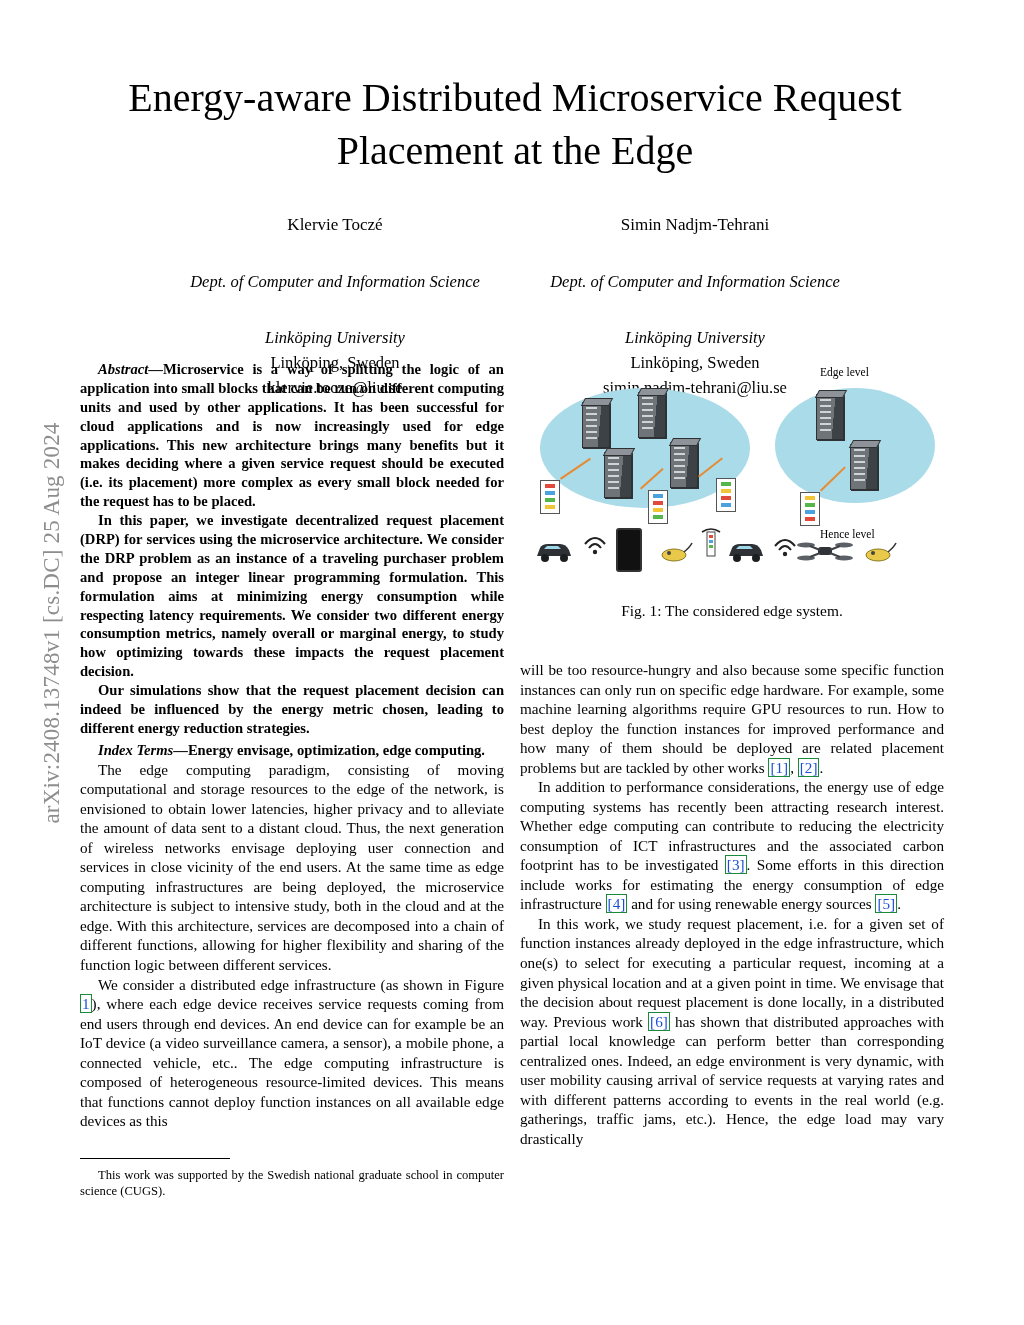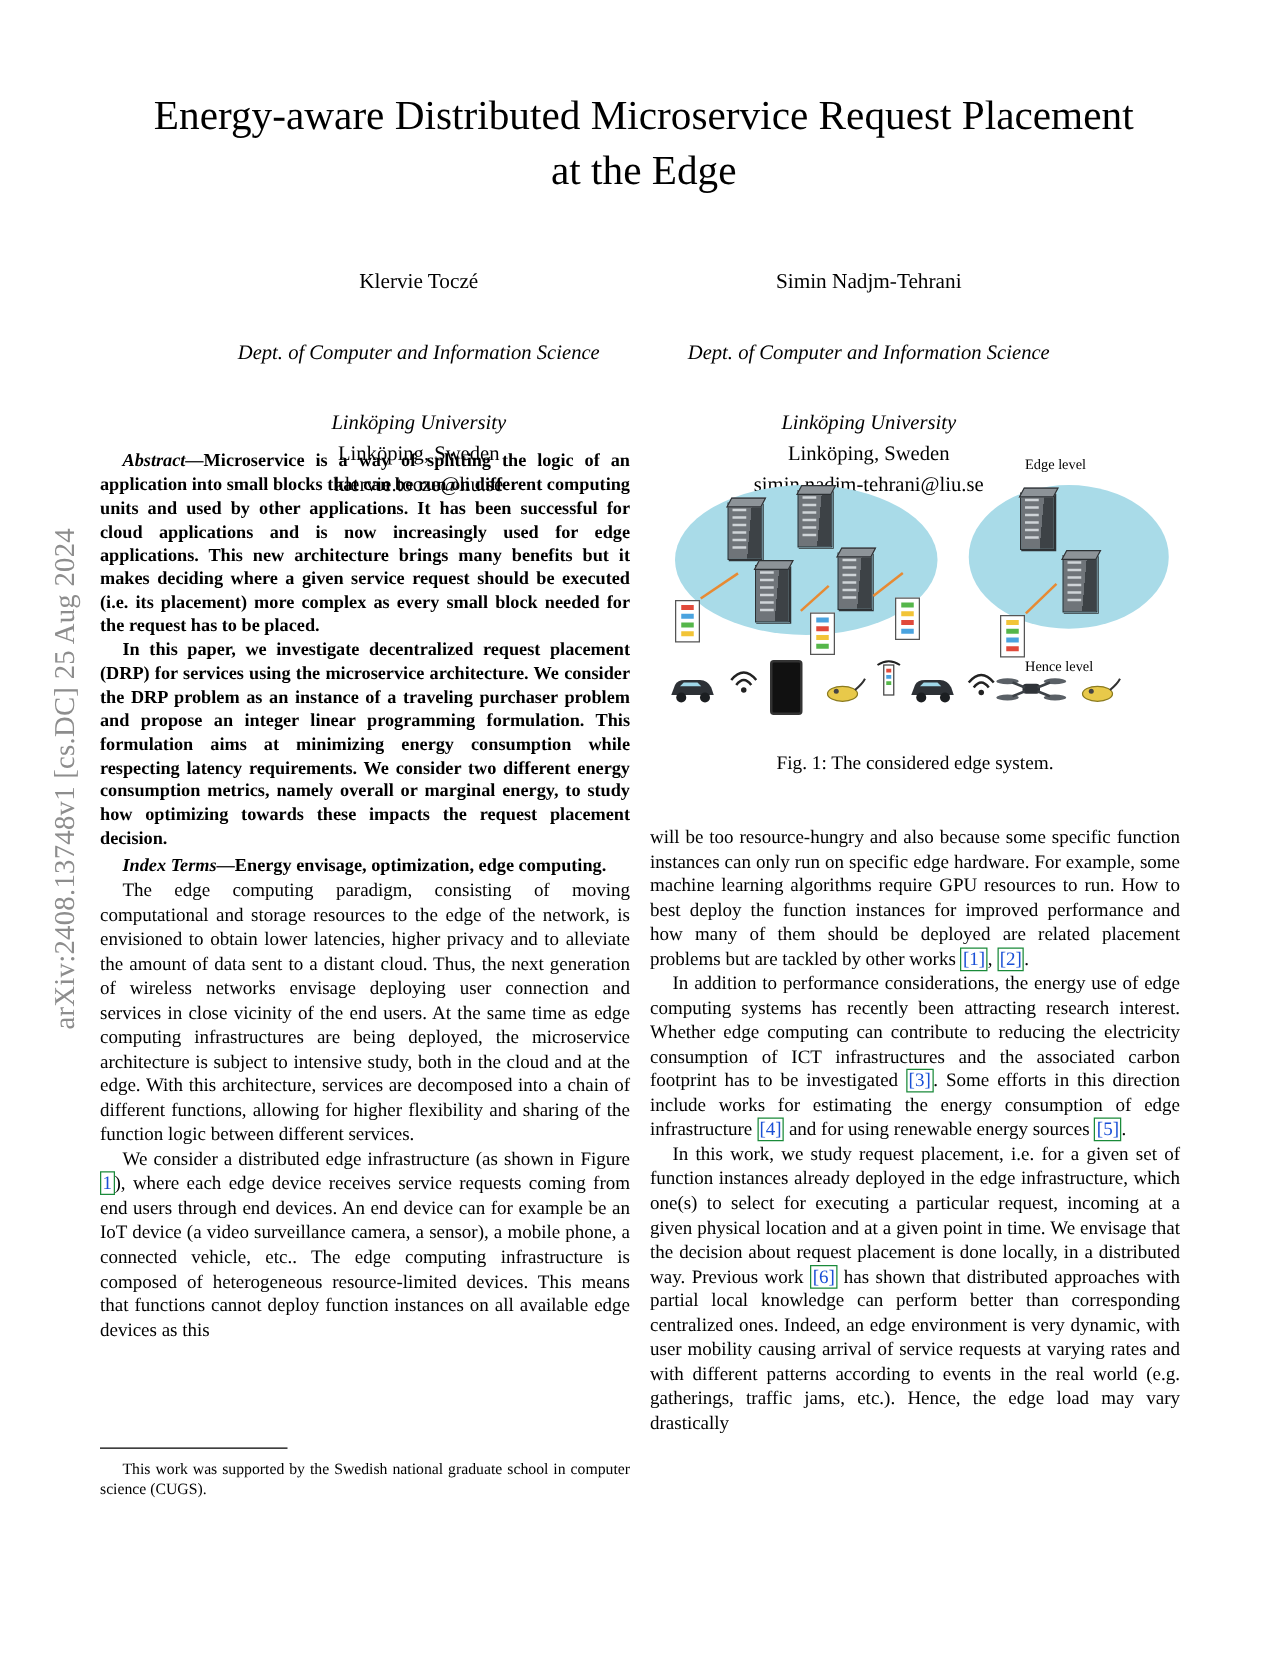--- a/index.html
+++ b/index.html
@@ -38,21 +38,21 @@
     width: 1024px;
     height: 1325px;
   }
 
   .title {
     position: absolute;
     left: 120px;
     top: 72px;
     width: 790px;
     text-align: center;
-    font-size: 33px;
+    font-size: 40px;
     line-height: 1.32;
     font-family: "Liberation Serif", serif;
   }
 
   .authors {
     position: absolute;
     top: 212px;
     left: 120px;
     width: 790px;
     display: flex;
@@ -259,20 +259,21 @@
       <div class="author-italic">Linköping University</div>
       <div>Linköping, Sweden</div>
       <div>simin.nadjm-tehrani@liu.se</div>
     </div>
   </div>
 
   <div class="col col-left">
     <div class="abstract">
       <p class="lead"><i>Abstract</i>—<span>Microservice is a way of splitting the logic of an application into small blocks that can be run on different computing units and used by other applications. It has been successful for cloud applications and is now increasingly used for edge applications. This new architecture brings many benefits but it makes deciding where a given service request should be executed (i.e. its placement) more complex as every small block needed for the request has to be placed.</span></p>
       <p>In this paper, we investigate decentralized request placement (DRP) for services using the microservice architecture. We consider the DRP problem as an instance of a traveling purchaser problem and propose an integer linear programming formulation. This formulation aims at minimizing energy consumption while respecting latency requirements. We consider two different energy consumption metrics, namely overall or marginal energy, to study how optimizing towards these impacts the request placement decision.</p>
+      <p>Our simulations show that the request placement decision can indeed be influenced by the energy metric chosen, leading to different energy reduction strategies.</p>
     </div>
 
     <div class="index-terms">
       <span class="ital">Index Terms</span>—<span>Energy envisage, optimization, edge computing.</span>
     </div>
 
 
     <p class="body-par">The edge computing paradigm, consisting of moving computational and storage resources to the edge of the network, is envisioned to obtain lower latencies, higher privacy and to alleviate the amount of data sent to a distant cloud. Thus, the next generation of wireless networks envisage deploying user connection and services in close vicinity of the end users. At the same time as edge computing infrastructures are being deployed, the microservice architecture is subject to intensive study, both in the cloud and at the edge. With this architecture, services are decomposed into a chain of different functions, allowing for higher flexibility and sharing of the function logic between different services.</p>
     <p class="body-par">
       We consider a distributed edge infrastructure (as shown in Figure <a class="cite">1</a>), where each edge device receives service requests coming from end users through end devices. An end device can for example be an IoT device (a video surveillance camera, a sensor), a mobile phone, a connected vehicle, etc.. The edge computing infrastructure is composed of heterogeneous resource-limited devices. This means that functions cannot deploy function instances on all available edge devices as this

